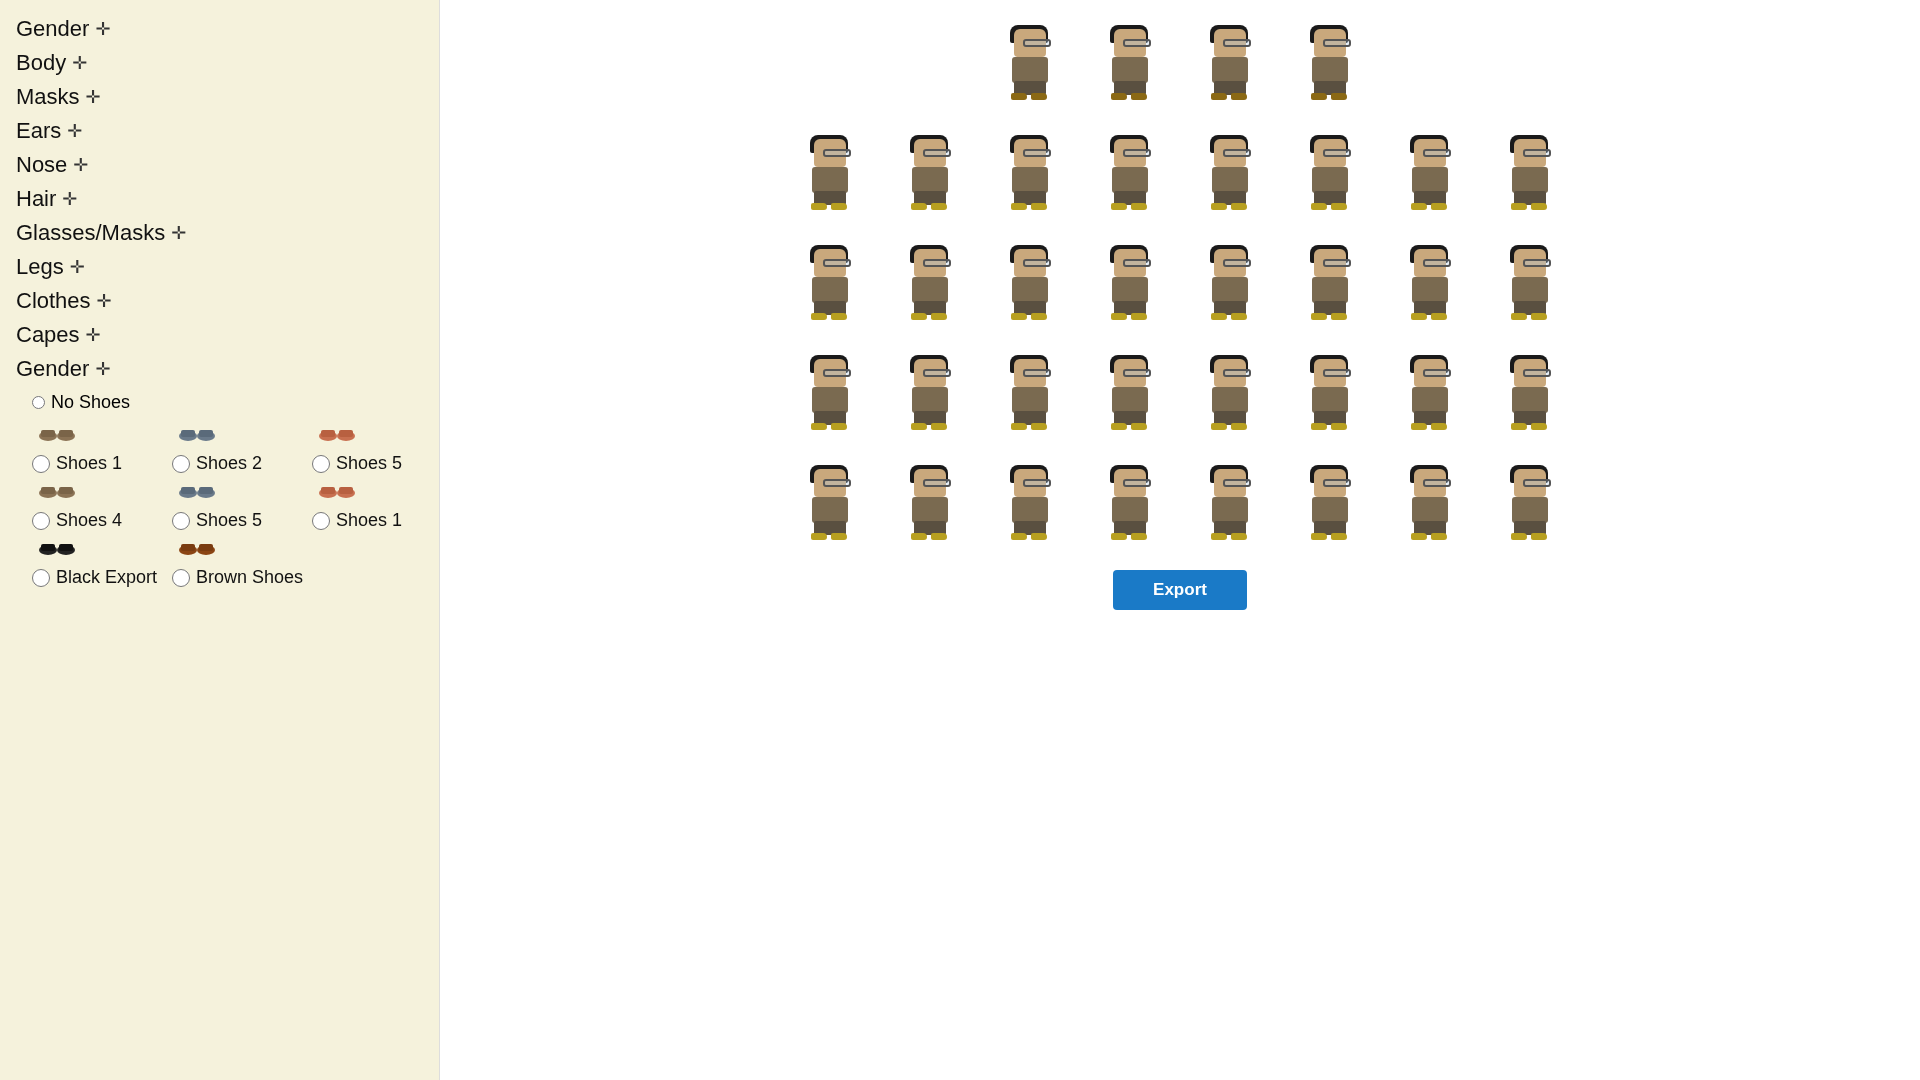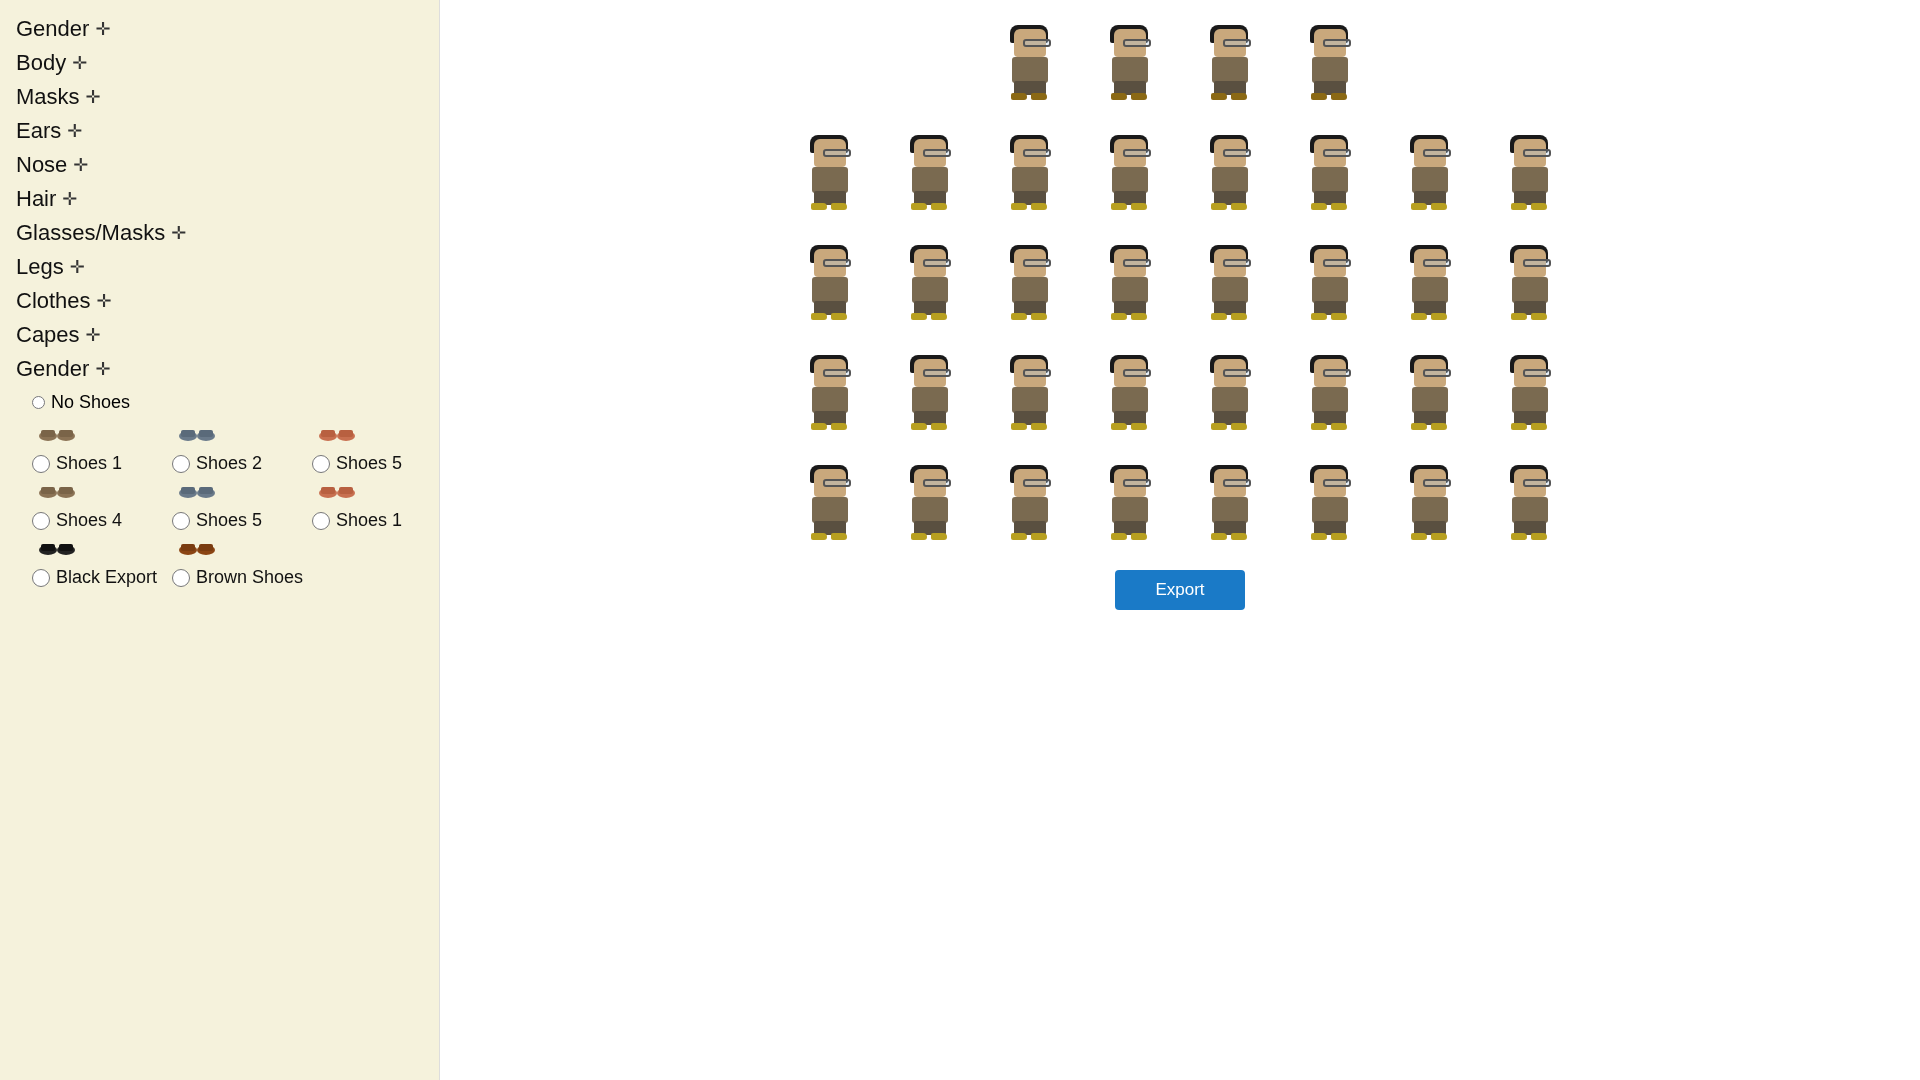--- a/index.html
+++ b/index.html
@@ -210,21 +210,21 @@
     }
 
     .export-btn {
       margin-top: 20px;
       padding: 10px 40px;
       background: #1a7ac7;
       color: #fff;
       border: none;
       border-radius: 4px;
       font-size: 17px;
-      font-weight: normal;
+      font-weight: bold;
       cursor: pointer;
     }
   </style>
 </head>
 <body>
 
 <div id="sidebar">
 
   <div class="nav-item">
     <span>Gender</span>

